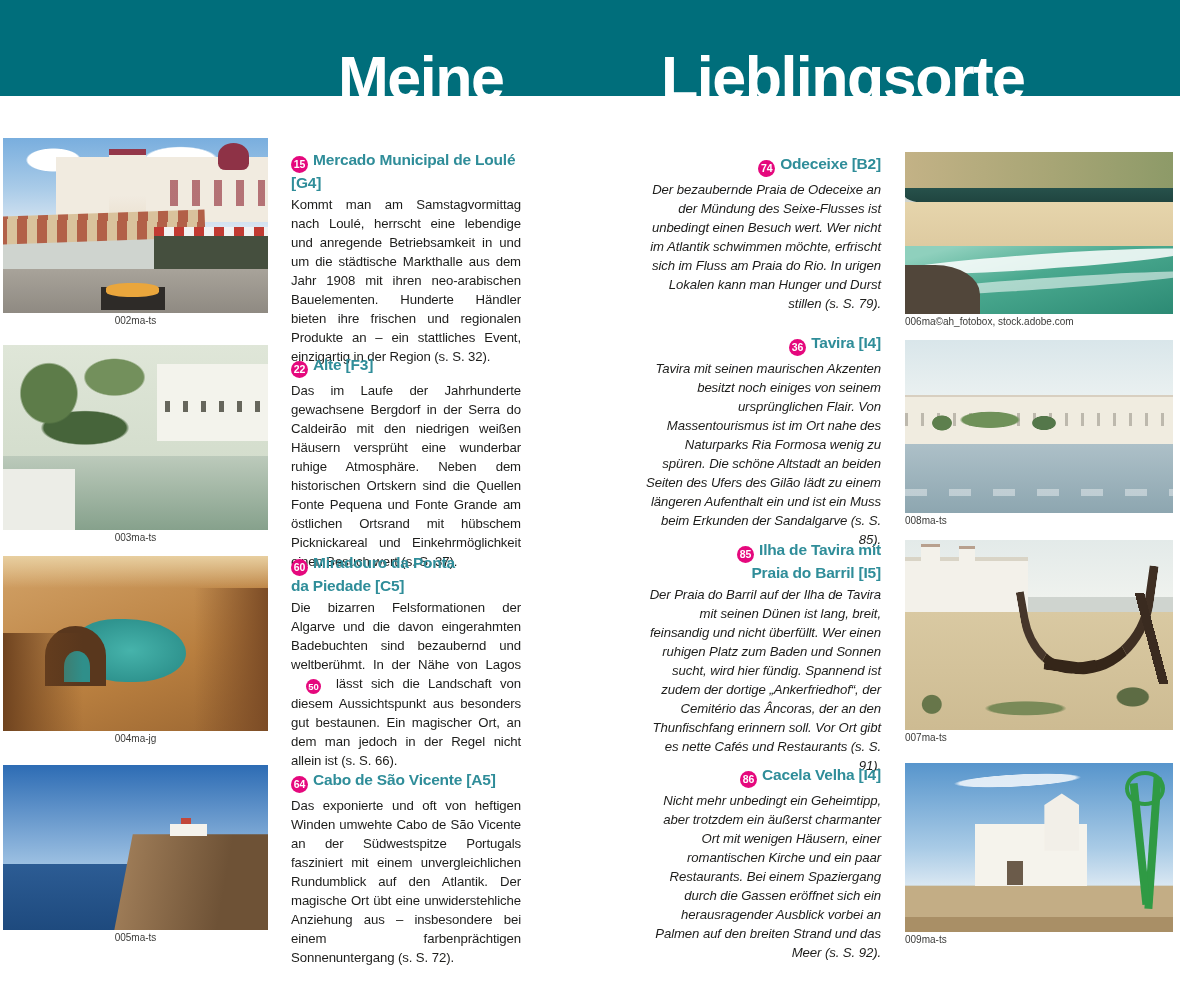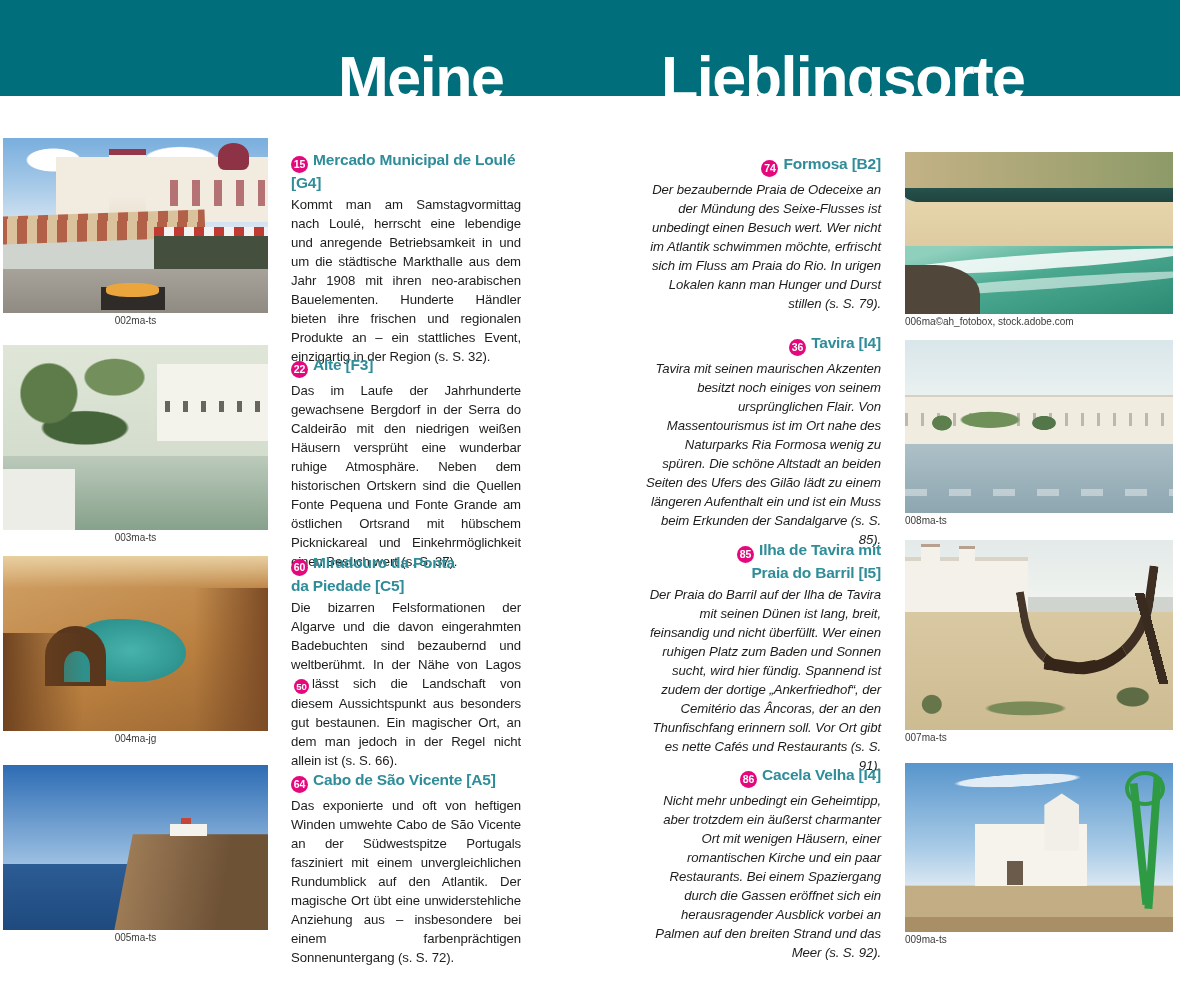--- a/index.html
+++ b/index.html
@@ -19,21 +19,21 @@
   .e-right{left:645px;width:236px;}
   .e-head{color:#2f8d99;font-weight:bold;font-size:15.5px;line-height:19px;letter-spacing:-0.2px;}
   .e-right .e-head{text-align:right;}
   .e-body{margin-top:3px;font-size:13.2px;line-height:19px;letter-spacing:-0.1px;}
   .e-left .e-body{text-align:justify;}
   .e-right .e-body{text-align:right;font-style:italic;}
   .b{display:inline-flex;align-items:center;justify-content:center;
      width:17px;height:17px;border-radius:50%;background:#e5087d;color:#fff;
      font-weight:bold;font-size:10.5px;letter-spacing:0;vertical-align:-3px;margin-right:5px;
      font-family:"Liberation Sans",sans-serif;}
-  .b-inline{width:15px;height:15px;font-size:9.5px;margin:0 3px;vertical-align:-2px;}
+  .b-inline{width:15px;height:15px;font-size:9.5px;margin:0 15px;vertical-align:-2px;}
 
   
   .fig{position:absolute;}
   .f-left{left:3px;width:265px;}
   .f-right{left:905px;width:268px;}
   .ph{position:relative;width:100%;overflow:hidden;background:#cfd4cf;}
   .ph div{position:absolute;}
   .cap{font-size:10px;line-height:12px;color:#3a3a38;margin-top:2px;}
   .f-left .cap{text-align:center;}
   .f-right .cap{text-align:left;}
@@ -273,21 +273,21 @@
 
   <div class="entry e-left" style="top:770px">
     <div class="e-head">
       <span class="b">64</span><span>Cabo de São Vicente [A5]</span>
     </div>
     <div class="e-body">Das exponierte und oft von heftigen Winden umwehte Cabo de São Vicente an der Südwestspitze Portugals fasziniert mit einem unvergleichlichen Rundumblick auf den Atlantik. Der magische Ort übt eine unwiderstehliche Anziehung aus – insbesondere bei einem farbenprächtigen Sonnenuntergang (s. S. 72).</div>
   </div>
 
   <div class="entry e-right" style="top:154px">
     <div class="e-head">
-      <span class="b">74</span><span>Formosa [B2]</span>
+      <span class="b">74</span><span>Odeceixe [B2]</span>
     </div>
     <div class="e-body">Der bezaubernde Praia de Odeceixe an der Mündung des Seixe-Flusses ist unbedingt einen Besuch wert. Wer nicht im Atlantik schwimmen möchte, erfrischt sich im Fluss am Praia do Rio. In urigen Lokalen kann man Hunger und Durst stillen (s. S. 79).</div>
   </div>
 
   <div class="entry e-right" style="top:333px">
     <div class="e-head">
       <span class="b">36</span><span>Tavira [I4]</span>
     </div>
     <div class="e-body">Tavira mit seinen maurischen Akzenten besitzt noch einiges von seinem ursprünglichen Flair. Von Massentourismus ist im Ort nahe des Naturparks Ria Formosa wenig zu spüren. Die schöne Altstadt an beiden Seiten des Ufers des Gilão lädt zu einem längeren Aufenthalt ein und ist ein Muss beim Erkunden der Sandalgarve (s. S. 85).</div>
   </div>

